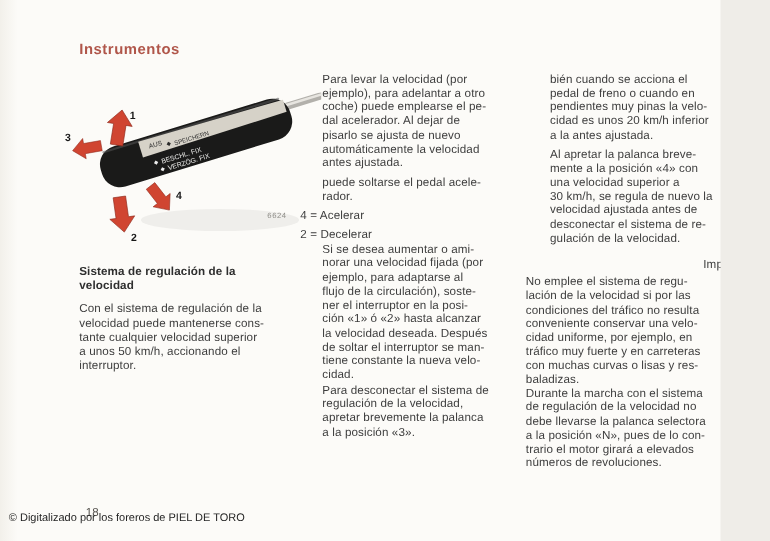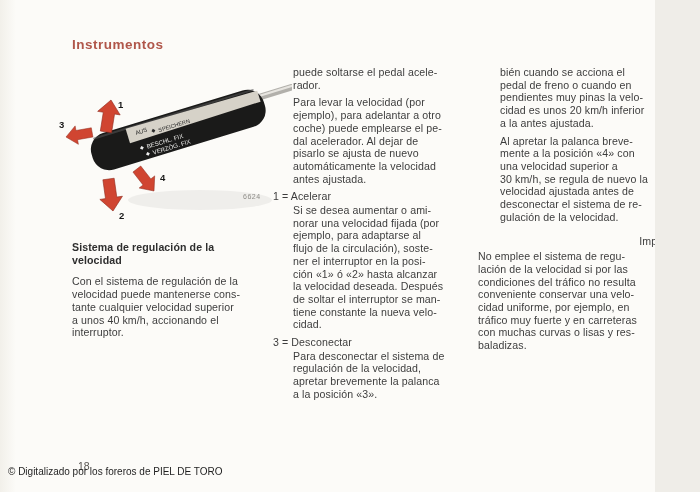--- a/index.html
+++ b/index.html
@@ -114,46 +114,46 @@
   </div>
 
   <div class="figure-number">6624</div>
 
   <div class="col" style="left:72px; top:241px; width:206px;">
     <div class="col-heading pre">Sistema de regulación de la
 velocidad</div>
     <div class="para pre">Con el sistema de regulación de la
 velocidad puede mantenerse cons-
 tante cualquier velocidad superior
-a unos 40 km/h, accionando el
+a unos 50 km/h, accionando el
 interruptor.</div>
   </div>
 
   <div class="col" style="left:273px; top:66px; width:202px;">
-    <div class="para pre item-body">puede soltarse el pedal acele-
-rador.</div>
     <div class="para pre item-body">Para levar la velocidad (por
 ejemplo), para adelantar a otro
 coche) puede emplearse el pe-
 dal acelerador. Al dejar de
 pisarlo se ajusta de nuevo
 automáticamente la velocidad
 antes ajustada.</div>
-    <div class="item-label">1 = Acelerar</div>
+    <div class="para pre item-body">puede soltarse el pedal acele-
+rador.</div>
+    <div class="item-label">4 = Acelerar</div>
+    <div class="item-label">2 = Decelerar</div>
     <div class="item-body pre" style="margin-top:1px;">Si se desea aumentar o ami-
 norar una velocidad fijada (por
 ejemplo, para adaptarse al
 flujo de la circulación), soste-
 ner el interruptor en la posi-
 ción «1» ó «2» hasta alcanzar
 la velocidad deseada. Después
 de soltar el interruptor se man-
 tiene constante la nueva velo-
 cidad.</div>
-    <div class="item-label" style="margin-top:5px;">3 = Desconectar</div>
     <div class="item-body pre" style="margin-top:1px;">Para desconectar el sistema de
 regulación de la velocidad,
 apretar brevemente la palanca
 a la posición «3».</div>
   </div>
 
   <div class="col" style="left:478px; top:66px; width:216px;">
     <div class="para pre" style="margin-left:22px;">bién cuando se acciona el
 pedal de freno o cuando en
 pendientes muy pinas la velo-
@@ -168,18 +168,24 @@
 gulación de la velocidad.</div>
     <div style="margin-top:12px;text-align:right;">Importante:</div>
     <div class="pre" style="margin-top:2px;">No emplee el sistema de regu-
 lación de la velocidad si por las
 condiciones del tráfico no resulta
 conveniente conservar una velo-
 cidad uniforme, por ejemplo, en
 tráfico muy fuerte y en carreteras
 con muchas curvas o lisas y res-
 baladizas.</div>
+    <div class="pre">Durante la marcha con el sistema
+de regulación de la velocidad no
+debe llevarse la palanca selectora
+a la posición «N», pues de lo con-
+trario el motor girará a elevados
+números de revoluciones.</div>
   </div>
 
   <div class="page-number">18</div>
   <div class="copyright">© Digitalizado por los foreros de PIEL DE TORO</div>
 
 </div>
 
 </body></html>

